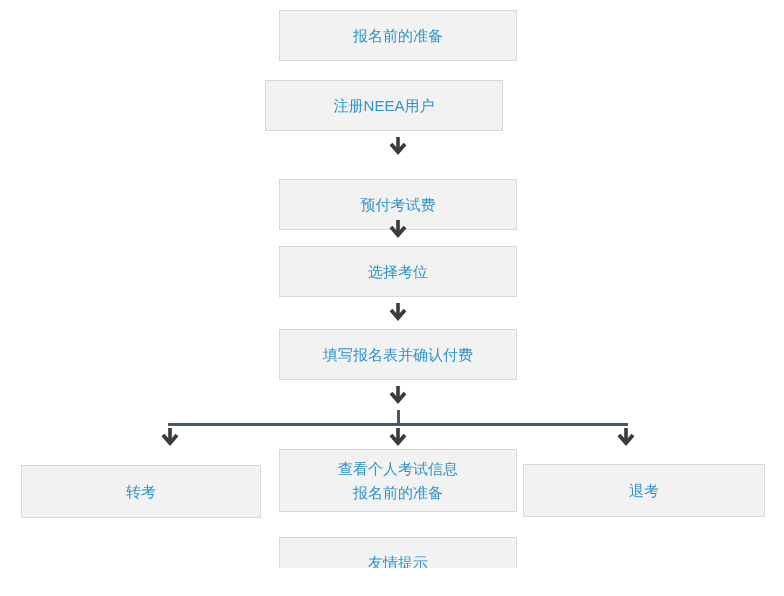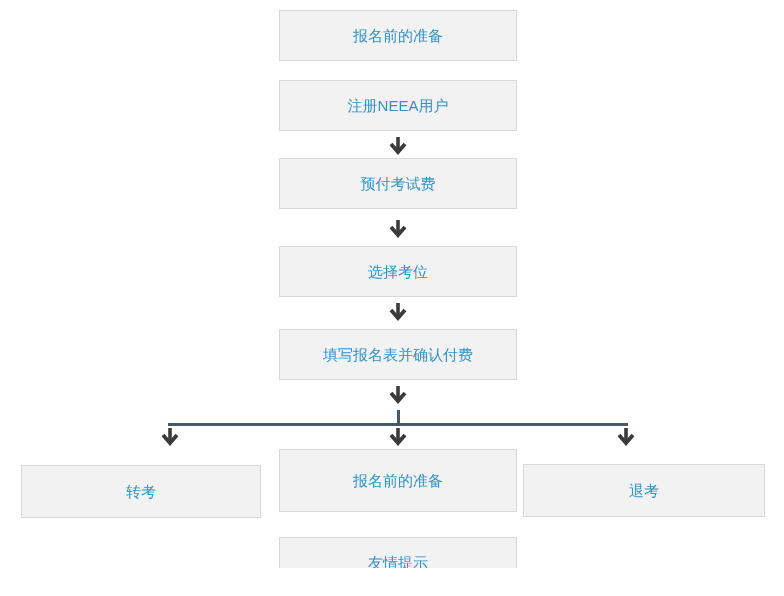--- a/index.html
+++ b/index.html
@@ -47,22 +47,22 @@
   .branch-hline {
     position: absolute;
     left: 160px;
     top: 423px;
     width: 460px;
     height: 3px;
     background: #475a6b;
   }
   
   #box-step1 { left: 271px; top: 10px;  width: 238px; height: 51px; }
-  #box-step2 { left: 271px; top: 80px;  width: 238px; height: 51px; }
-  #box-step3 { left: 271px; top: 158px; width: 238px; height: 51px; }
+  #box-step2 { left: 257px; top: 80px;  width: 238px; height: 51px; }
+  #box-step3 { left: 271px; top: 179px; width: 238px; height: 51px; }
   #box-step4 { left: 271px; top: 246px; width: 238px; height: 51px; }
   #box-step5 { left: 271px; top: 329px; width: 238px; height: 51px; text-align: center; }
   
   #arrow-1 { left: 380px; top: 136px; }
   #arrow-2 { left: 380px; top: 219px; }
   #arrow-3 { left: 380px; top: 302px; }
   #arrow-4 { left: 380px; top: 385px; }
   
   #arrow-branch-left   { left: 152px; top: 427px; }
   #arrow-branch-center { left: 380px; top: 427px; }
@@ -132,20 +132,21 @@
   <svg class="arrow" id="arrow-branch-right" viewBox="0 0 20 20">
     <line x1="10" y1="1" x2="10" y2="13" stroke="#3b3b3b" stroke-width="3.6"></line>
     <polyline points="3,8 10,16 17,8" fill="none" stroke="#3b3b3b" stroke-width="3.8"></polyline>
   </svg>
 
   <div class="flow-box" id="box-transfer">
     <span>转考</span>
   </div>
 
   <div class="flow-box" id="box-info">
+    <span>查看个人考试信息</span>
     <span>报名前的准备</span>
   </div>
 
   <div class="flow-box" id="box-withdraw">
     <span>退考</span>
   </div>
 
   <div class="flow-box" id="box-tips">
     <span>友情提示</span>
   </div>

